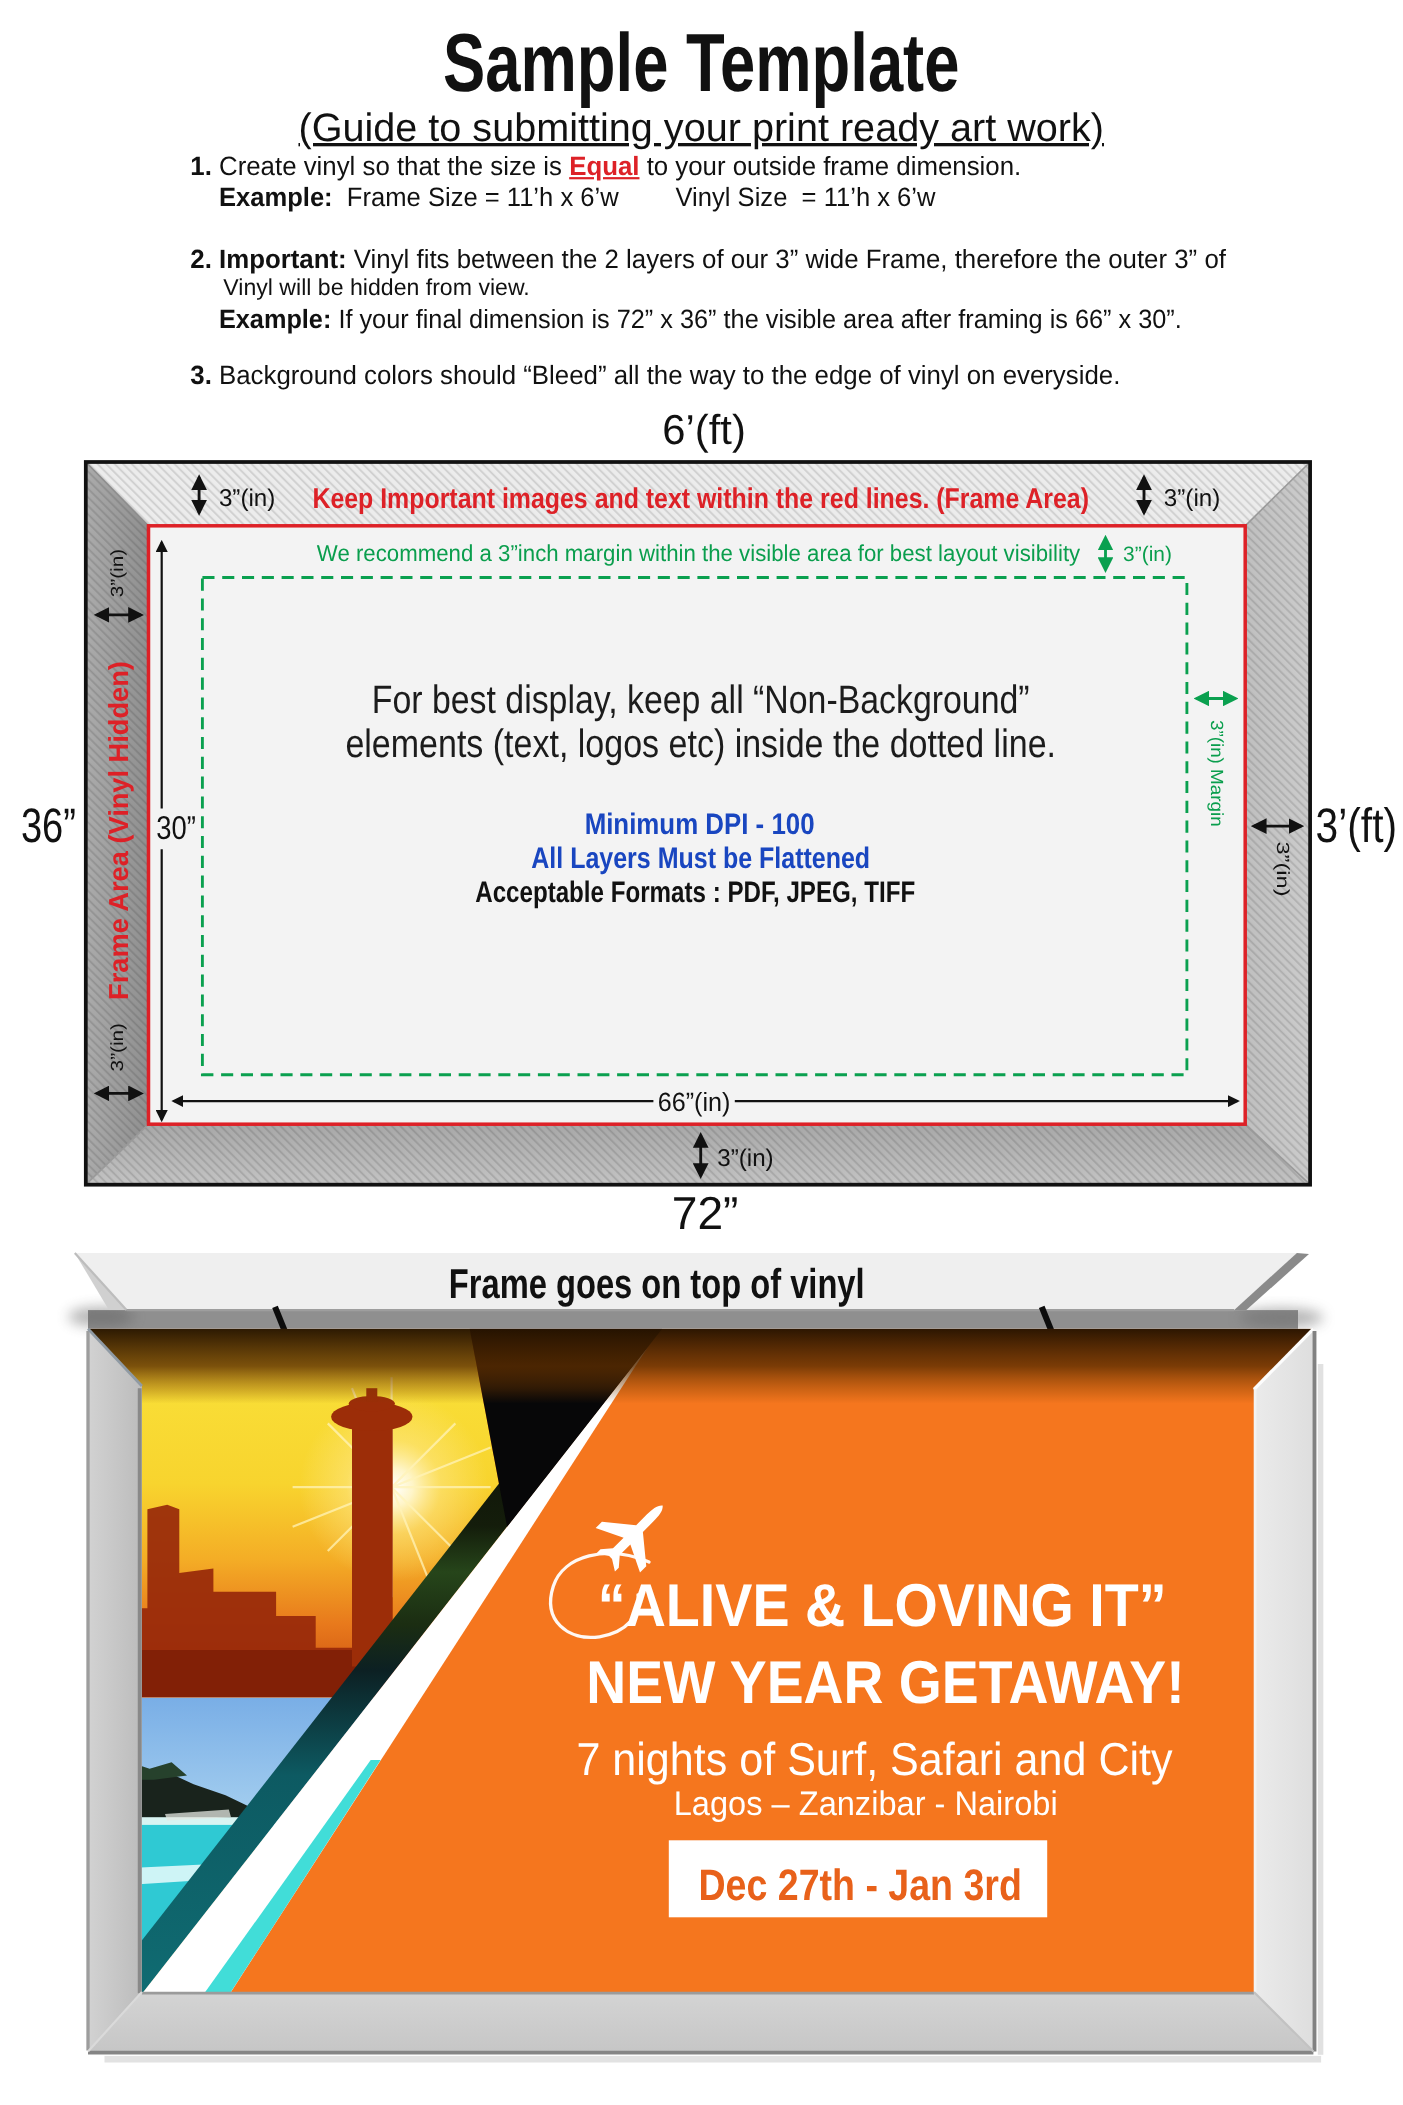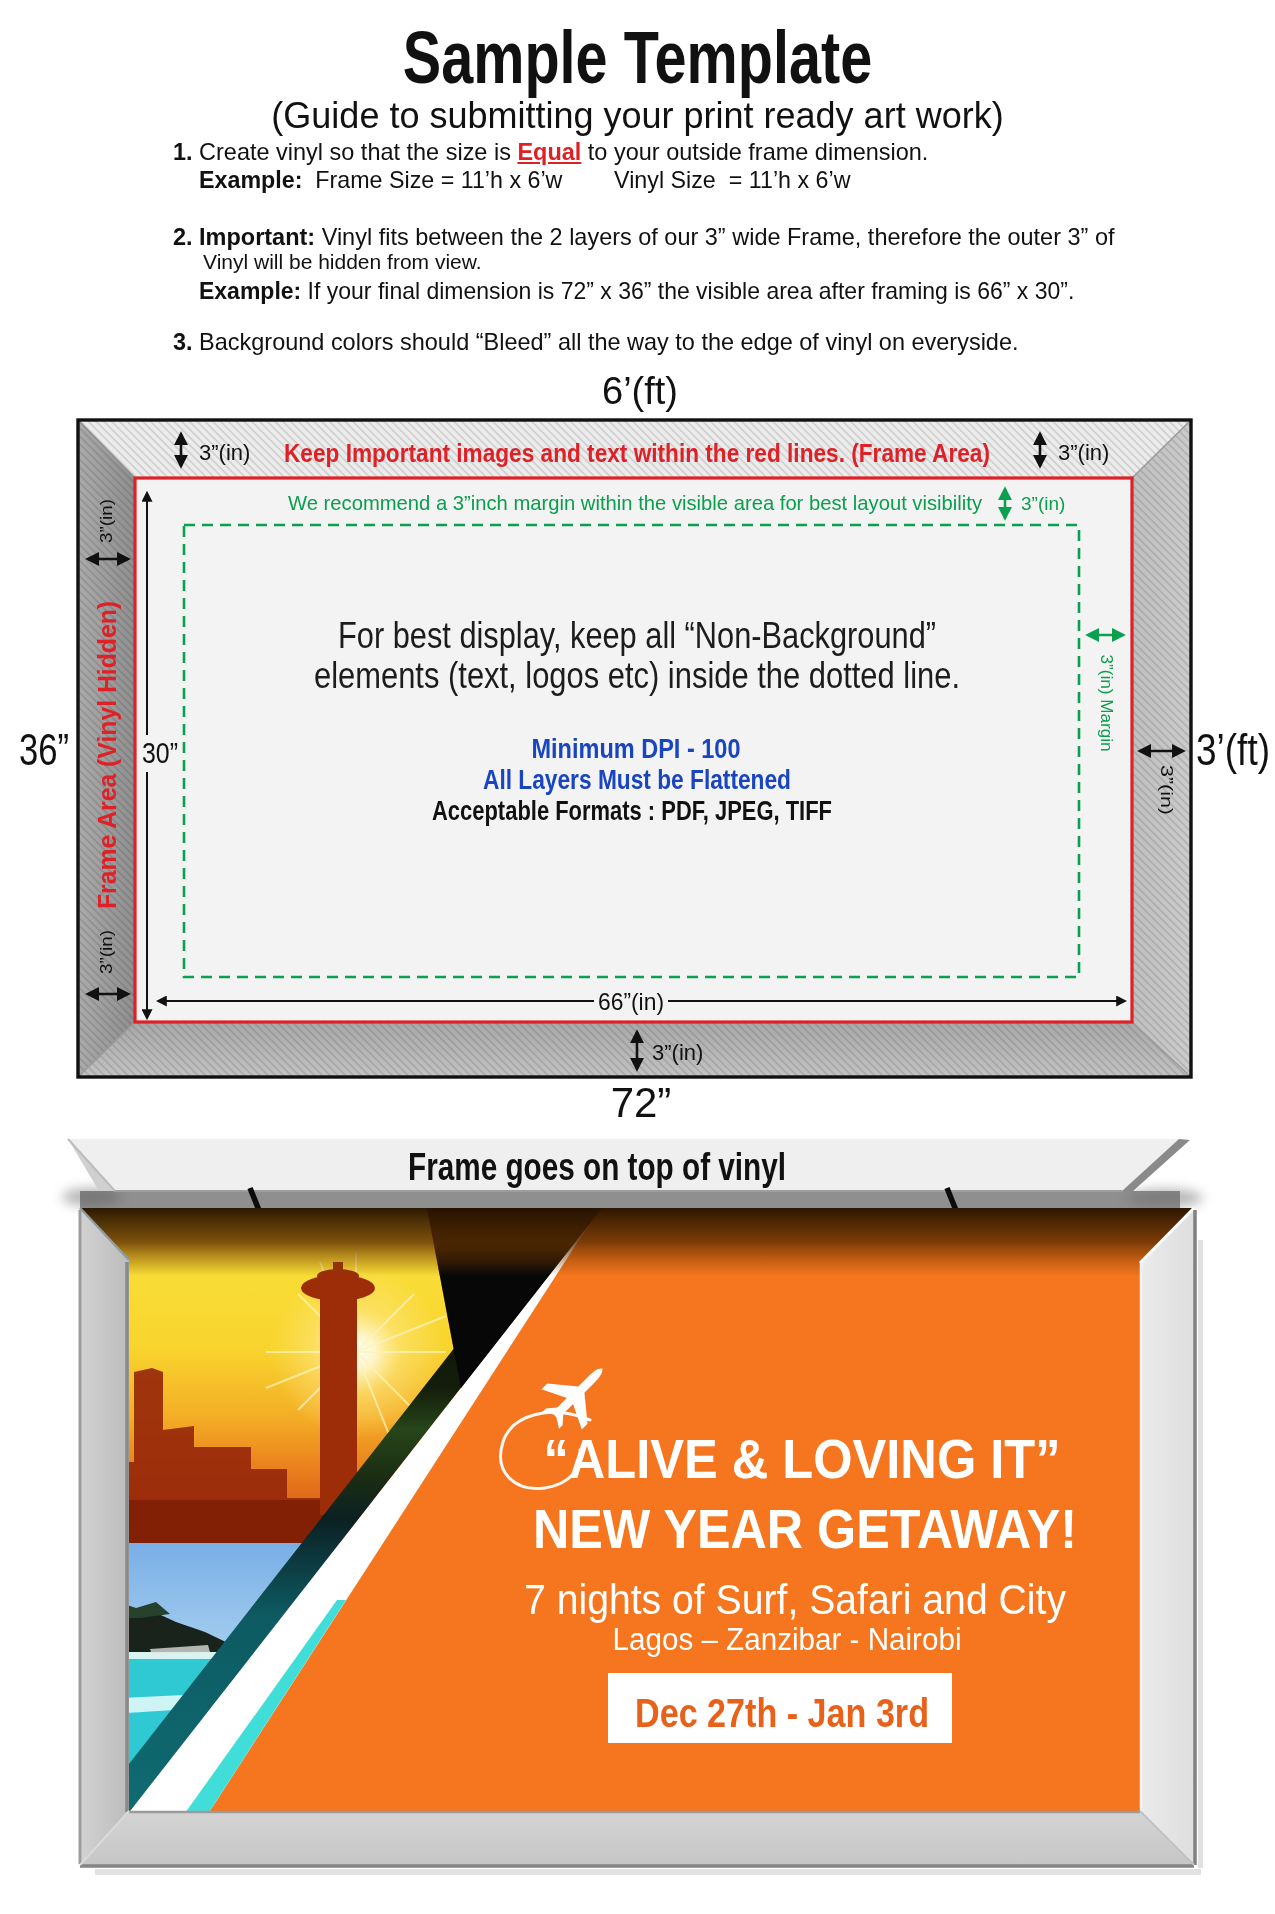--- a/index.html
+++ b/index.html
@@ -286,21 +286,21 @@
     <line x1="1194" y1="1865" x2="1140" y2="1811" stroke="#c2c2c2" stroke-width="2"></line>
 
     <rect x="1198" y="1240" width="5" height="628" fill="#bdbdbd" opacity="0.45"></rect>
     <rect x="95" y="1869" width="1106" height="6" fill="#cfcfcf" opacity="0.6"></rect>
   </g>
 </g>
 </svg>
 
 <div class="hl" style="left:0;width:1275px;text-align:center;top:14px;font-size:75px;font-weight:bold;transform:scaleX(0.768);">Sample Template</div>
 
-<div class="hl" style="left:0;width:1275px;text-align:center;top:95px;font-size:36px;">(Guide to submitting your print ready art work)</div>
+<div class="hl" style="left:0;width:1275px;text-align:center;top:95px;font-size:36px;text-decoration:underline;">(Guide to submitting your print ready art work)</div>
 
 <div class="hl" style="left:173px;top:138px;font-size:24px;transform:scaleX(0.978);transform-origin:left top;"><b>1.</b> Create vinyl so that the size is <b style="color:#dd2127;text-decoration:underline;">Equal</b> to your outside frame dimension.</div>
 <div class="hl" style="left:199px;top:166px;font-size:24px;transform:scaleX(0.969);transform-origin:left top;"><b>Example:</b>&nbsp; Frame Size = 11’h x 6’w&nbsp;&nbsp;&nbsp;&nbsp;&nbsp;&nbsp;&nbsp;&nbsp;Vinyl Size&nbsp; = 11’h x 6’w</div>
 
 <div class="hl" style="left:173px;top:223px;font-size:24px;transform:scaleX(0.978);transform-origin:left top;"><b>2. Important:</b> Vinyl fits between the 2 layers of our 3” wide Frame, therefore the outer 3” of</div>
 <div class="hl" style="left:203px;top:250px;font-size:21px;">Vinyl will be hidden from view.</div>
 <div class="hl" style="left:199px;top:277px;font-size:24px;transform:scaleX(0.958);transform-origin:left top;"><b>Example:</b> If your final dimension is 72” x 36” the visible area after framing is 66” x 30”.</div>
 
 <div class="hl" style="left:173px;top:328px;font-size:24px;transform:scaleX(0.978);transform-origin:left top;"><b>3.</b> Background colors should “Bleed” all the way to the edge of vinyl on everyside.</div>
 </div>

